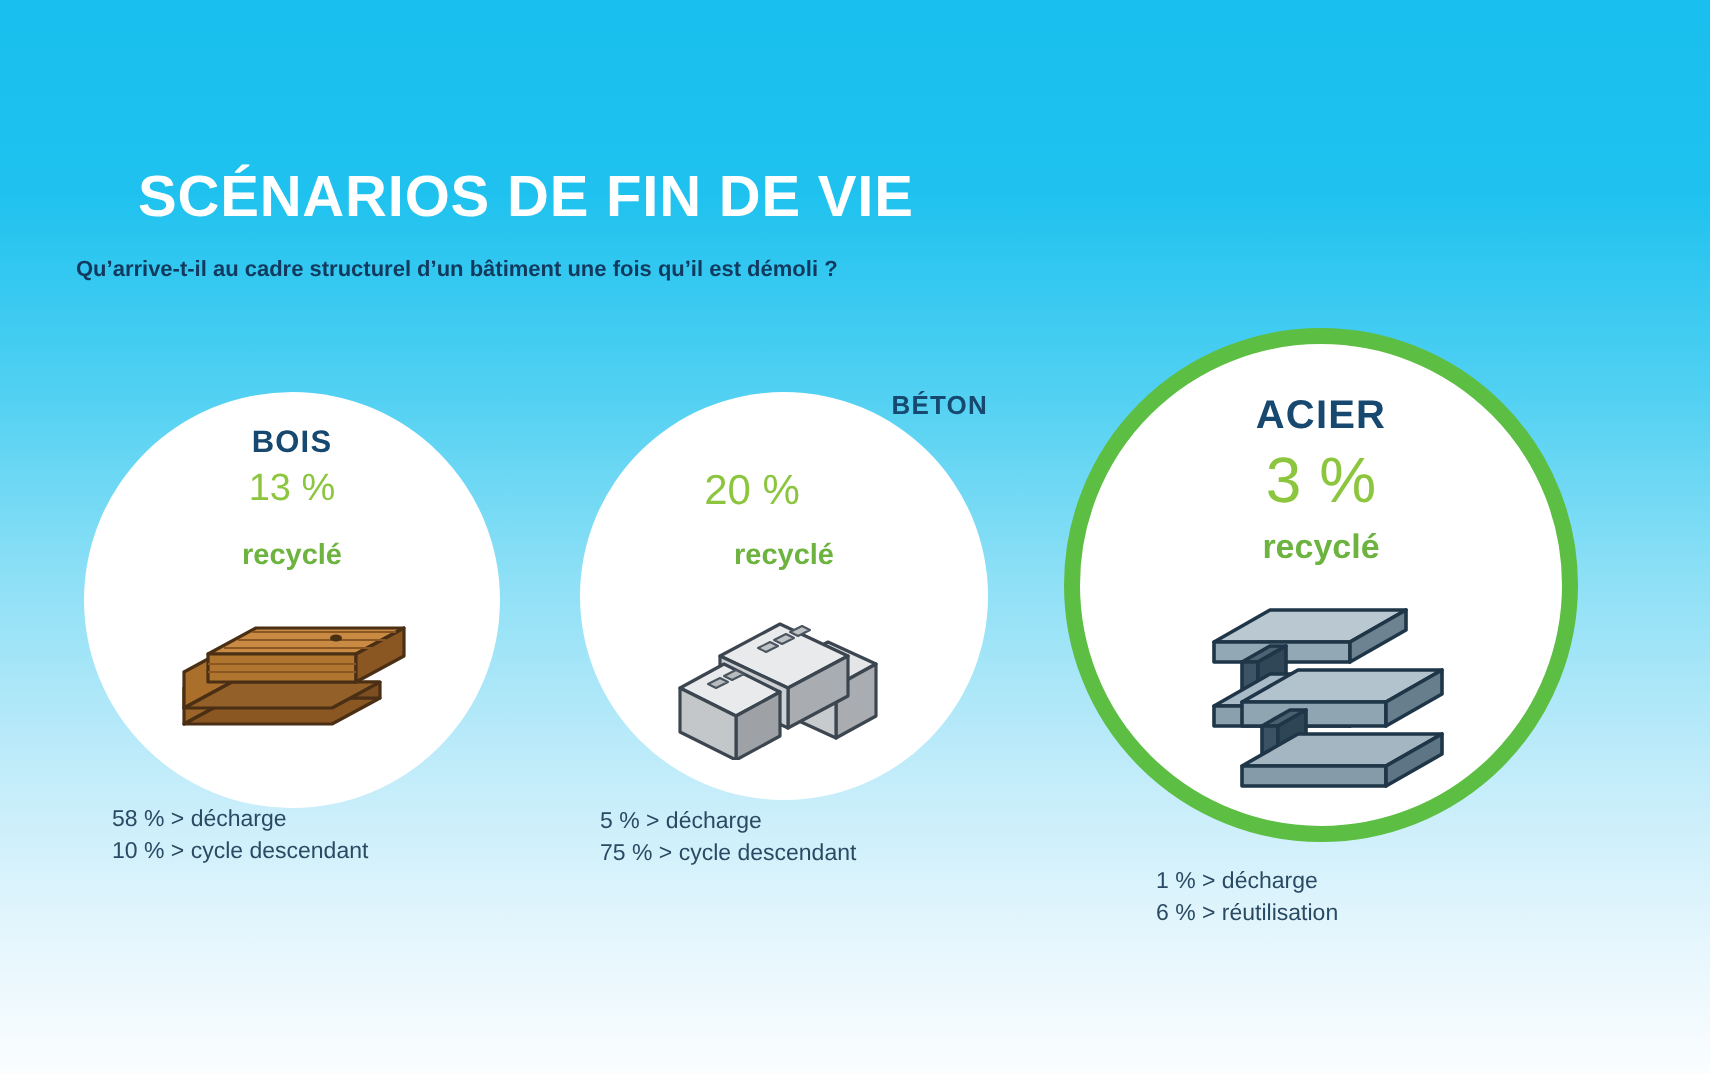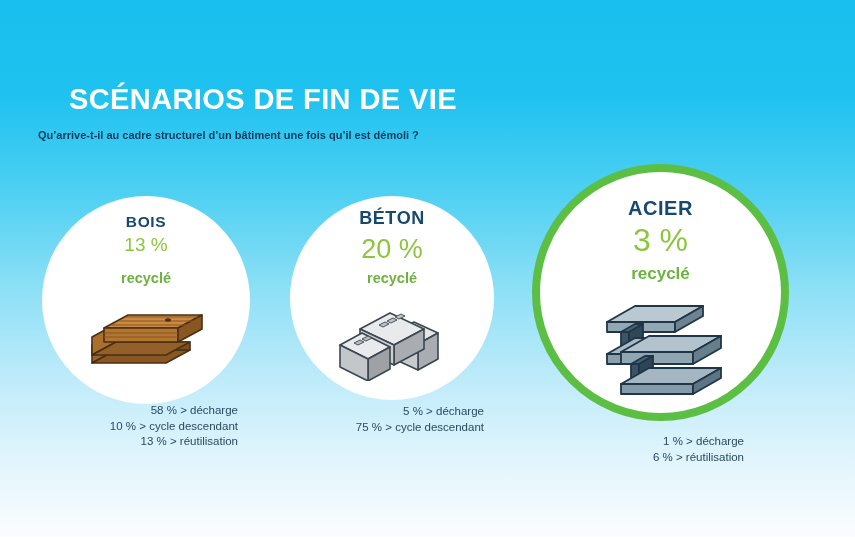--- a/index.html
+++ b/index.html
@@ -93,39 +93,39 @@
     position: absolute;
     width: 100%;
     display: flex;
     justify-content: center;
     align-items: flex-end;
   }
 
   
   .stats {
     position: absolute;
-    text-align: right;
+    text-align: left;
     color: #2a4a63;
     font-size: 11.5px;
     line-height: 15.5px;
   }
   .stats div { white-space: nowrap; }
 
   
   #card-bois .circle { left: 42px; top: 196px; width: 208px; height: 208px; }
   #card-bois .material-name { left: 42px; top: 213px; width: 208px; font-size: 15.5px; }
   #card-bois .percent       { left: 42px; top: 234px; width: 208px; font-size: 19px; }
   #card-bois .recycled-label{ left: 42px; top: 270px; width: 208px; font-size: 14.5px; }
   #card-bois .icon-holder   { left: 42px; top: 300px; width: 208px; height: 85px; }
   #card-bois .stats { left: 56px; top: 403px; width: 182px; }
 
   
   #card-beton .circle { left: 290px; top: 196px; width: 204px; height: 204px; }
-  #card-beton .material-name { left: 290px; top: 208px; width: 204px; font-size: 18px; }
-  #card-beton .percent       { left: 290px; top: 234px; width: 204px; font-size: 27px; }
+  #card-beton .material-name { left: 290px; top: 195px; width: 204px; font-size: 13px; text-align: right; }
+  #card-beton .percent       { left: 274px; top: 234px; width: 204px; font-size: 21px; }
   #card-beton .recycled-label{ left: 290px; top: 270px; width: 204px; font-size: 14.5px; }
   #card-beton .icon-holder   { left: 290px; top: 300px; width: 204px; height: 85px; }
   #card-beton .stats { left: 300px; top: 404px; width: 184px; }
 
   
   #card-acier .circle { left: 532px; top: 164px; width: 257px; height: 257px; }
   #card-acier .material-name { left: 532px; top: 197px; width: 257px; font-size: 20px; }
   #card-acier .percent       { left: 532px; top: 222px; width: 257px; font-size: 32px; }
   #card-acier .recycled-label{ left: 532px; top: 264px; width: 257px; font-size: 17px; }
   #card-acier .icon-holder   { left: 532px; top: 290px; width: 257px; height: 112px; }
@@ -176,21 +176,20 @@
               <line x1="22" y1="36" x2="96" y2="36"></line>
             </g>
           </g>
         </svg>
       </span>
     </div>
 
     <div class="stats">
       <div>58 % &gt; décharge</div>
       <div>10 % &gt; cycle descendant</div>
-      <div>13 % &gt; réutilisation</div>
     </div>
   </div>
 
   <div class="card" id="card-beton">
     <div class="circle"></div>
     <div class="material-name">BÉTON</div>
     <div class="percent">20 %</div>
     <div class="recycled-label">recyclé</div>
 
     <div class="icon-holder">

